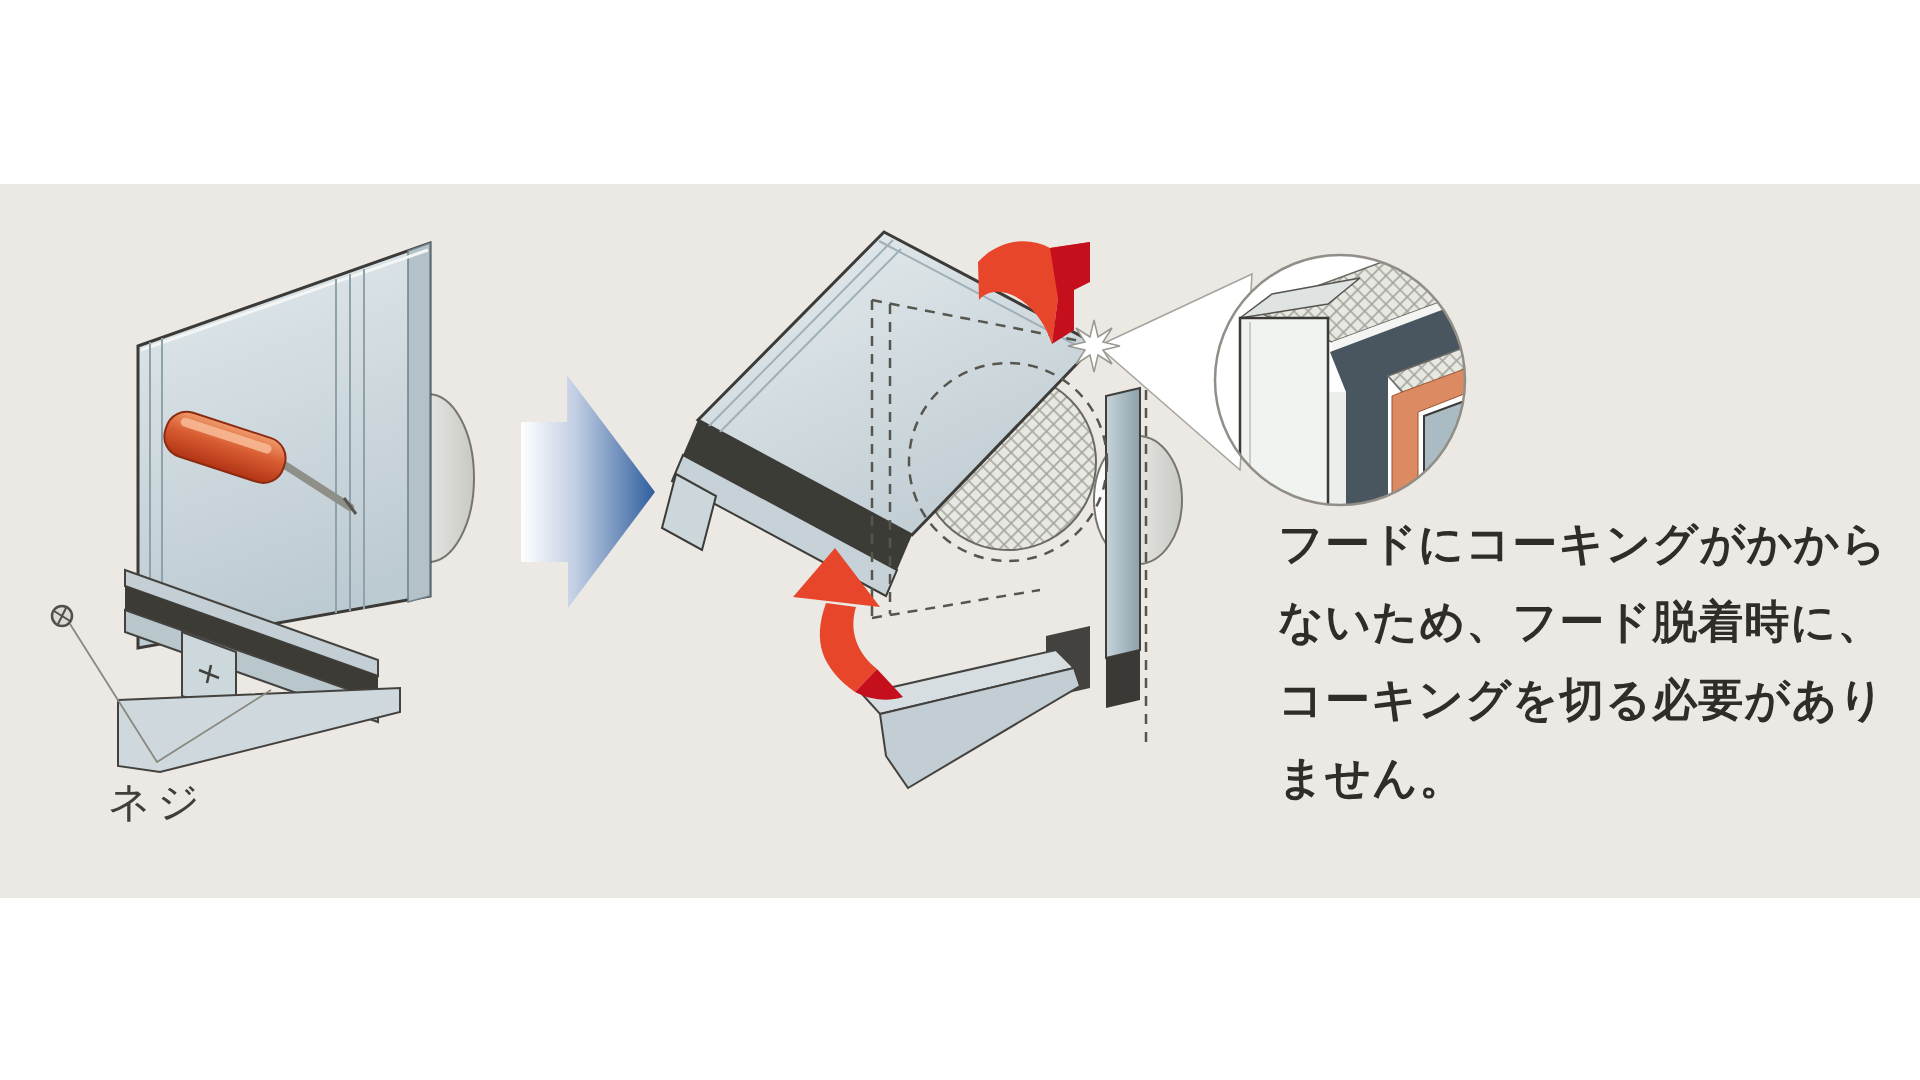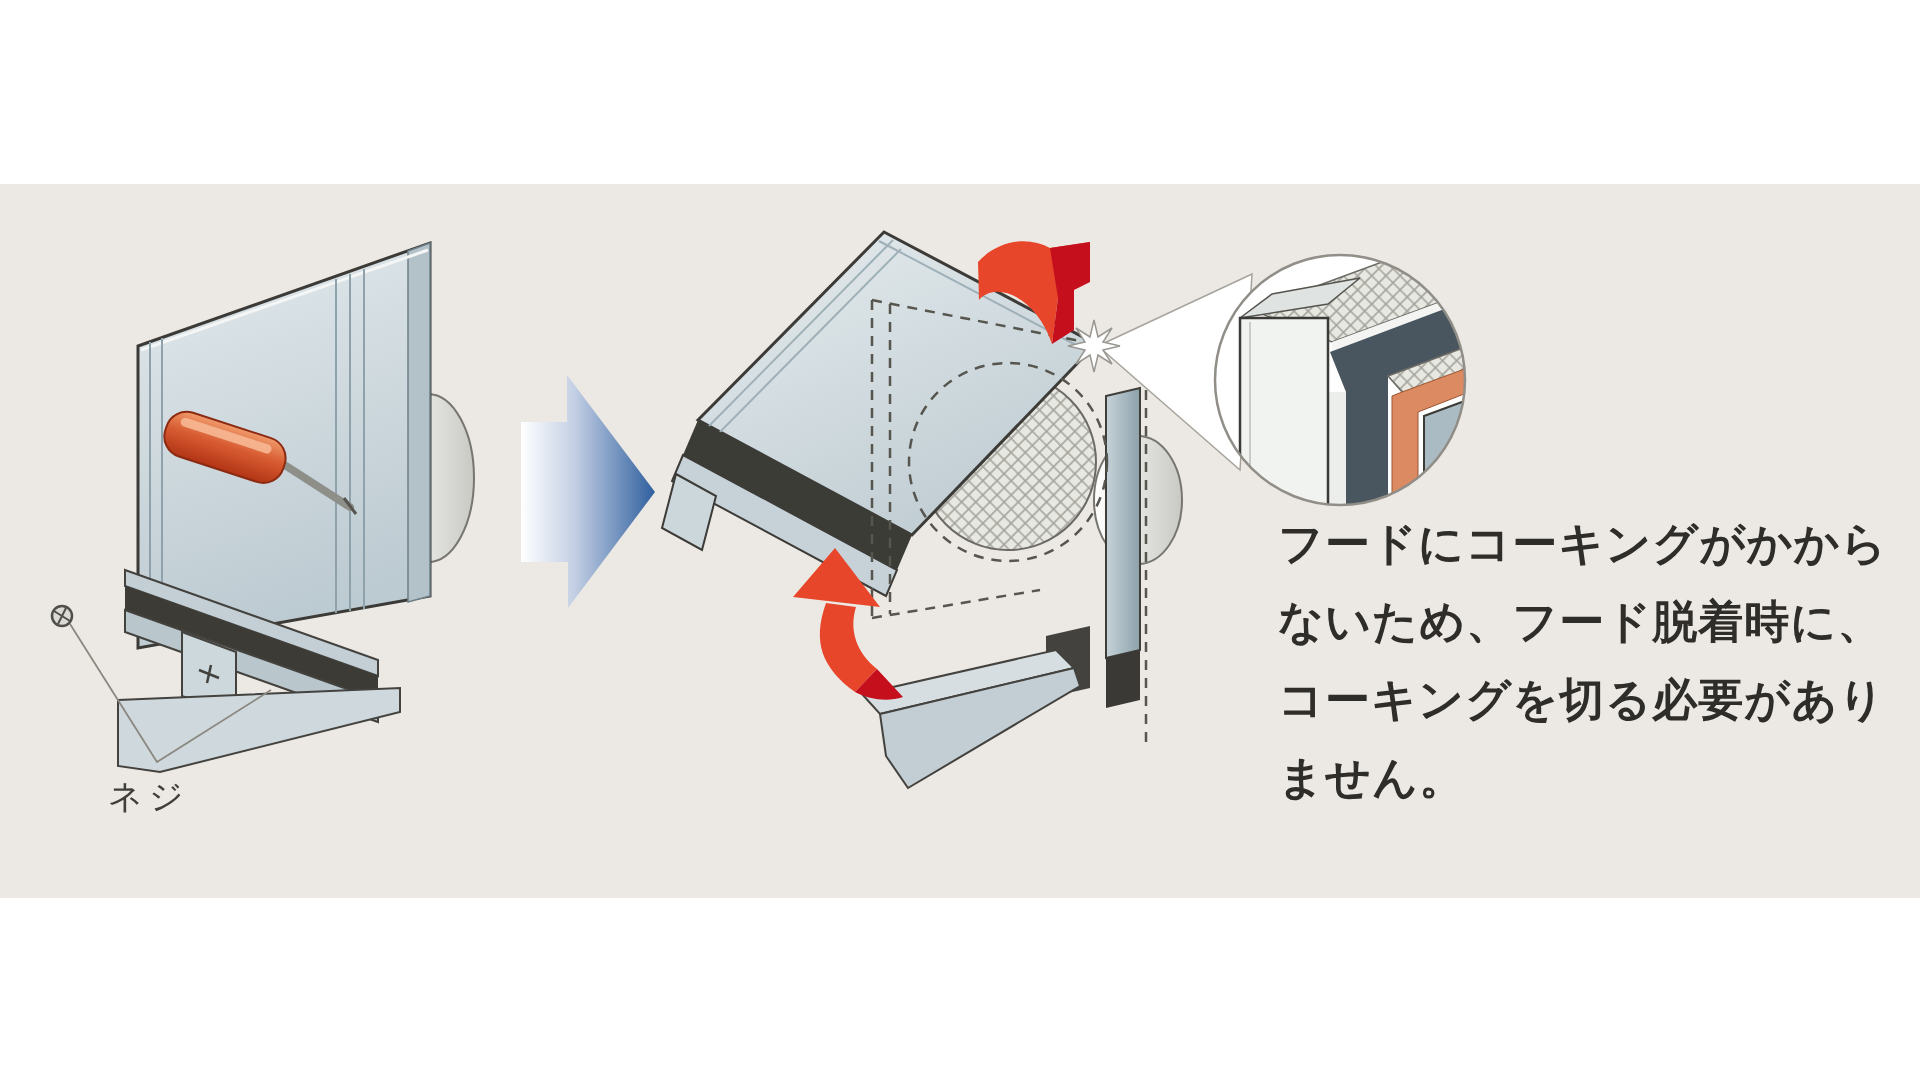--- a/index.html
+++ b/index.html
@@ -3,21 +3,21 @@
 <meta charset="utf-8">
 <style>
   html,body{margin:0;padding:0;background:#ffffff;}
   .canvas{position:relative;width:1920px;height:1080px;background:#ffffff;overflow:hidden;
           font-family:"DejaVu Sans","Liberation Sans",sans-serif;}
   .band{position:absolute;left:0;top:184px;width:1920px;height:714px;background:#ECE9E5;}
   .art{position:absolute;left:0;top:0;width:1920px;height:1080px;}
   .caption{position:absolute;left:1278px;top:505px;width:620px;
            font-size:45px;line-height:78px;font-weight:600;color:#2e2d29;
            letter-spacing:1px;white-space:pre-line;font-family:Liberation Serif, serif;}
-  .screw-label{position:absolute;left:108px;top:774px;font-size:34px;color:#3f3e39;
+  .screw-label{position:absolute;left:108px;top:774px;font-size:42px;color:#3f3e39;
                letter-spacing:6px;font-weight:500;}
 </style>
 </head>
 <body>
 
 <div class="canvas">
   <div class="band"></div>
 
   <svg class="art" viewBox="0 0 1920 1080">
     <defs>

